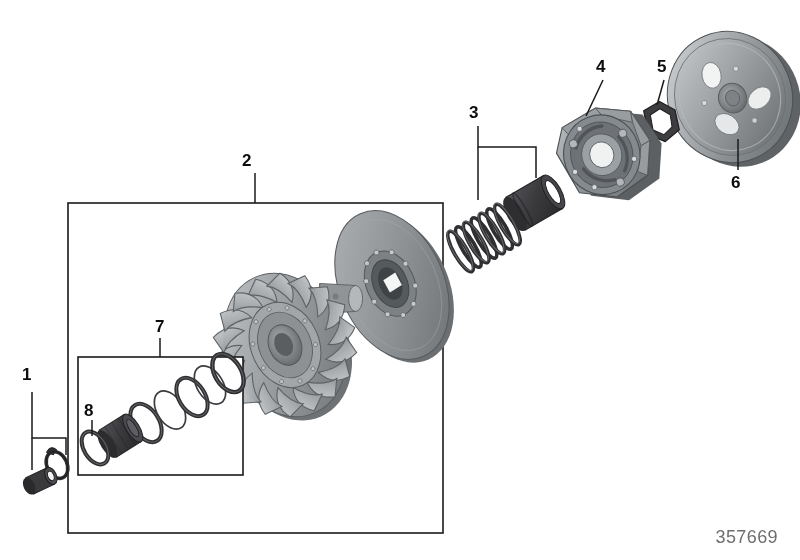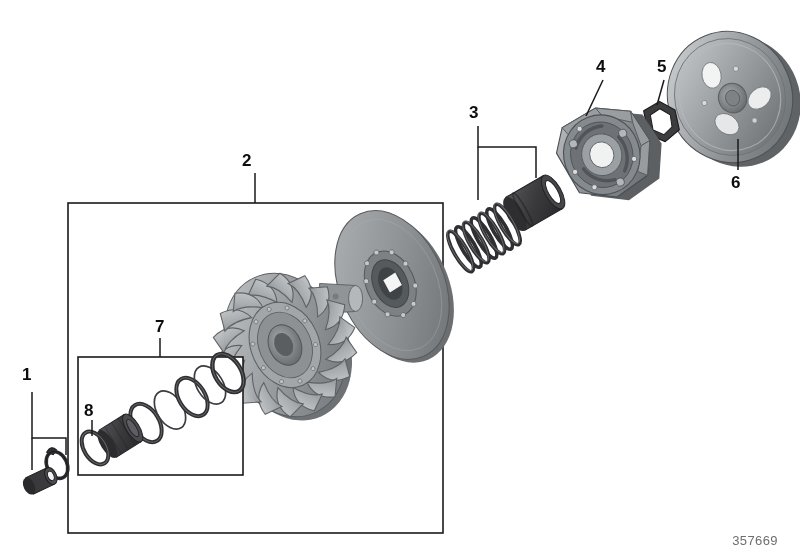--- a/index.html
+++ b/index.html
@@ -2,21 +2,21 @@
 <html><head>
 <meta charset="utf-8">
 <style>
   html,body{margin:0;padding:0;background:#ffffff;}
   body{width:800px;height:560px;overflow:hidden;
        font-family:"Liberation Sans","DejaVu Sans",sans-serif;}
   #stage{position:relative;width:800px;height:560px;background:#fff;}
   svg.layer{position:absolute;left:0;top:0;width:800px;height:560px;}
   .callout{position:absolute;font-weight:bold;font-size:17px;color:#0d0d0d;
            letter-spacing:0px;line-height:1;user-select:none;}
-  #partno{position:absolute;right:22px;bottom:12px;font-size:13px;color:#6e6e6e;
+  #partno{position:absolute;right:22px;bottom:12px;font-size:18px;color:#6e6e6e;
           letter-spacing:.4px;}
 </style>
 </head>
 <body>
 
 <div id="stage">
 
   <svg class="layer" viewBox="0 0 800 560">
     <defs>
       <linearGradient id="gMetalA" x1="0" y1="0" x2="1" y2="1">

